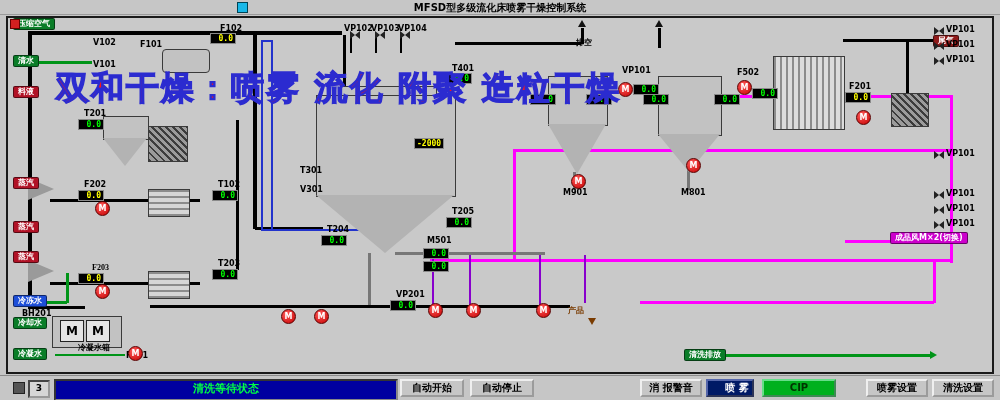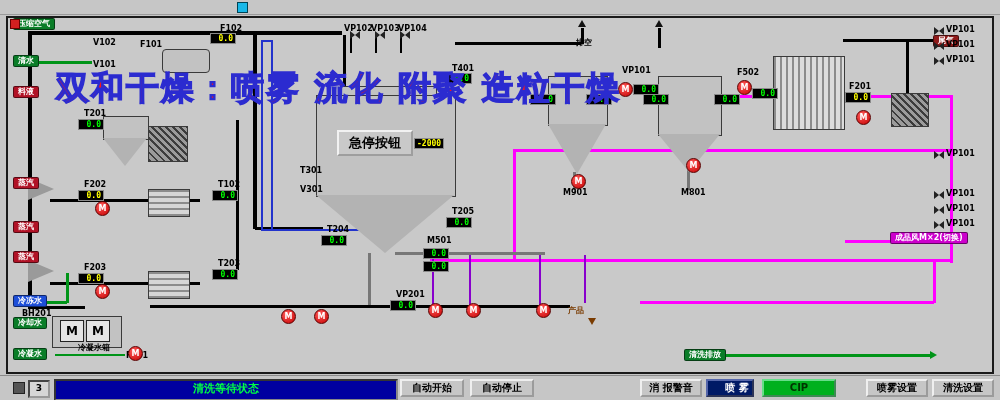--- a/index.html
+++ b/index.html
@@ -51,20 +51,21 @@
            font-size:9px;font-weight:bold;text-align:center;line-height:12px;color:#000;}
   .cornericon{position:absolute;left:13px;top:6px;width:10px;height:10px;background:#555;border:1px solid #222;}
 </style>
 </head>
 <body>
 
 <div class="stage">
 
   <div class="titlebar">
     <span class="winicon"></span>
+    <span class="title">MFSD型多级流化床喷雾干燥控制系统</span>
   </div>
 
   <div class="frame"></div>
   <div class="alarmsq"></div>
 
   <div class="vessel" style="left:162px;top:49px;width:46px;height:22px;border-radius:4px;"></div>
   <div class="vessel" style="left:103px;top:116px;width:44px;height:22px;"></div>
   <div class="cone" style="left:103px;top:138px;border-left:22px solid transparent;border-right:22px solid transparent;border-top:28px solid #b3b3b3;"></div>
   <div class="hatch" style="left:148px;top:126px;width:38px;height:34px;"></div>
   <div class="coil" style="left:148px;top:189px;width:40px;height:26px;"></div>
@@ -75,21 +76,20 @@
   <div class="vessel" style="left:316px;top:95px;width:138px;height:100px;"></div>
   <div class="cone" style="left:316px;top:195px;border-left:69px solid transparent;border-right:69px solid transparent;border-top:58px solid #b3b3b3;"></div>
   <div class="vessel" style="left:548px;top:76px;width:58px;height:48px;"></div>
   <div class="cone" style="left:548px;top:124px;border-left:29px solid transparent;border-right:29px solid transparent;border-top:50px solid #b3b3b3;"></div>
   <div class="vessel" style="left:658px;top:76px;width:62px;height:58px;"></div>
   <div class="cone" style="left:658px;top:134px;border-left:31px solid transparent;border-right:31px solid transparent;border-top:38px solid #b3b3b3;"></div>
   <div class="vstripes" style="left:773px;top:56px;width:70px;height:72px;"></div>
   <div class="hatch" style="left:891px;top:93px;width:36px;height:32px;"></div>
   <div class="vessel" style="left:52px;top:316px;width:68px;height:30px;"></div>
 
-  <button class="esd">急停按钮</button>
 
   <div class="watermark">双和干燥：喷雾 流化 附聚 造粒干燥</div>
 
   <div id="overlay" style="position:absolute;left:0;top:0;width:100%;height:100%;">
       <div class="pipe" style="left: 30px; top: 31px; width: 312px; height: 4px; background: rgb(0, 0, 0);"></div>
       <div class="pipe" style="left: 28px; top: 31px; width: 4px; height: 278px; background: rgb(0, 0, 0);"></div>
       <div class="pipe" style="left: 253px; top: 35px; width: 4px; height: 194px; background: rgb(0, 0, 0);"></div>
       <div class="pipe" style="left: 255px; top: 227px; width: 68px; height: 3px; background: rgb(0, 0, 0);"></div>
       <div class="pipe" style="left: 343px; top: 35px; width: 3px; height: 60px; background: rgb(0, 0, 0);"></div>
       <div class="pipe" style="left: 455px; top: 42px; width: 126px; height: 3px; background: rgb(0, 0, 0);"></div>
@@ -149,21 +149,21 @@
       <div class="tag" style="left: 220px; top: 25px; color: rgb(0, 0, 0);">F102</div>
       <div class="tag" style="left: 344px; top: 25px; color: rgb(0, 0, 0);">VP102</div>
       <div class="tag" style="left: 371px; top: 25px; color: rgb(0, 0, 0);">VP103</div>
       <div class="tag" style="left: 398px; top: 25px; color: rgb(0, 0, 0);">VP104</div>
       <div class="tag" style="left: 452px; top: 65px; color: rgb(0, 0, 0);">T401</div>
       <div class="tag" style="left: 622px; top: 67px; color: rgb(0, 0, 0);">VP101</div>
       <div class="tag" style="left: 737px; top: 69px; color: rgb(0, 0, 0);">F502</div>
       <div class="tag" style="left: 849px; top: 83px; color: rgb(0, 0, 0);">F201</div>
       <div class="tag" style="left: 84px; top: 110px; color: rgb(0, 0, 0);">T201</div>
       <div class="tag" style="left: 84px; top: 181px; color: rgb(0, 0, 0);">F202</div>
-      <div class="tag" style="left: 84px; top: 264px; color: rgb(0, 0, 0);">F203</div>
+      <div class="tag" style="left: 92px; top: 264px; color: rgb(0, 0, 0); font-family: Liberation Serif, serif;">F203</div>
       <div class="tag" style="left: 218px; top: 181px; color: rgb(0, 0, 0);">T102</div>
       <div class="tag" style="left: 218px; top: 260px; color: rgb(0, 0, 0);">T203</div>
       <div class="tag" style="left: 300px; top: 167px; color: rgb(0, 0, 0);">T301</div>
       <div class="tag" style="left: 300px; top: 186px; color: rgb(0, 0, 0);">V301</div>
       <div class="tag" style="left: 327px; top: 226px; color: rgb(0, 0, 0);">T204</div>
       <div class="tag" style="left: 452px; top: 208px; color: rgb(0, 0, 0);">T205</div>
       <div class="tag" style="left: 396px; top: 291px; color: rgb(0, 0, 0);">VP201</div>
       <div class="tag" style="left: 427px; top: 237px; color: rgb(0, 0, 0);">M501</div>
       <div class="tag" style="left: 563px; top: 189px; color: rgb(0, 0, 0);">M901</div>
       <div class="tag" style="left: 681px; top: 189px; color: rgb(0, 0, 0);">M801</div>

